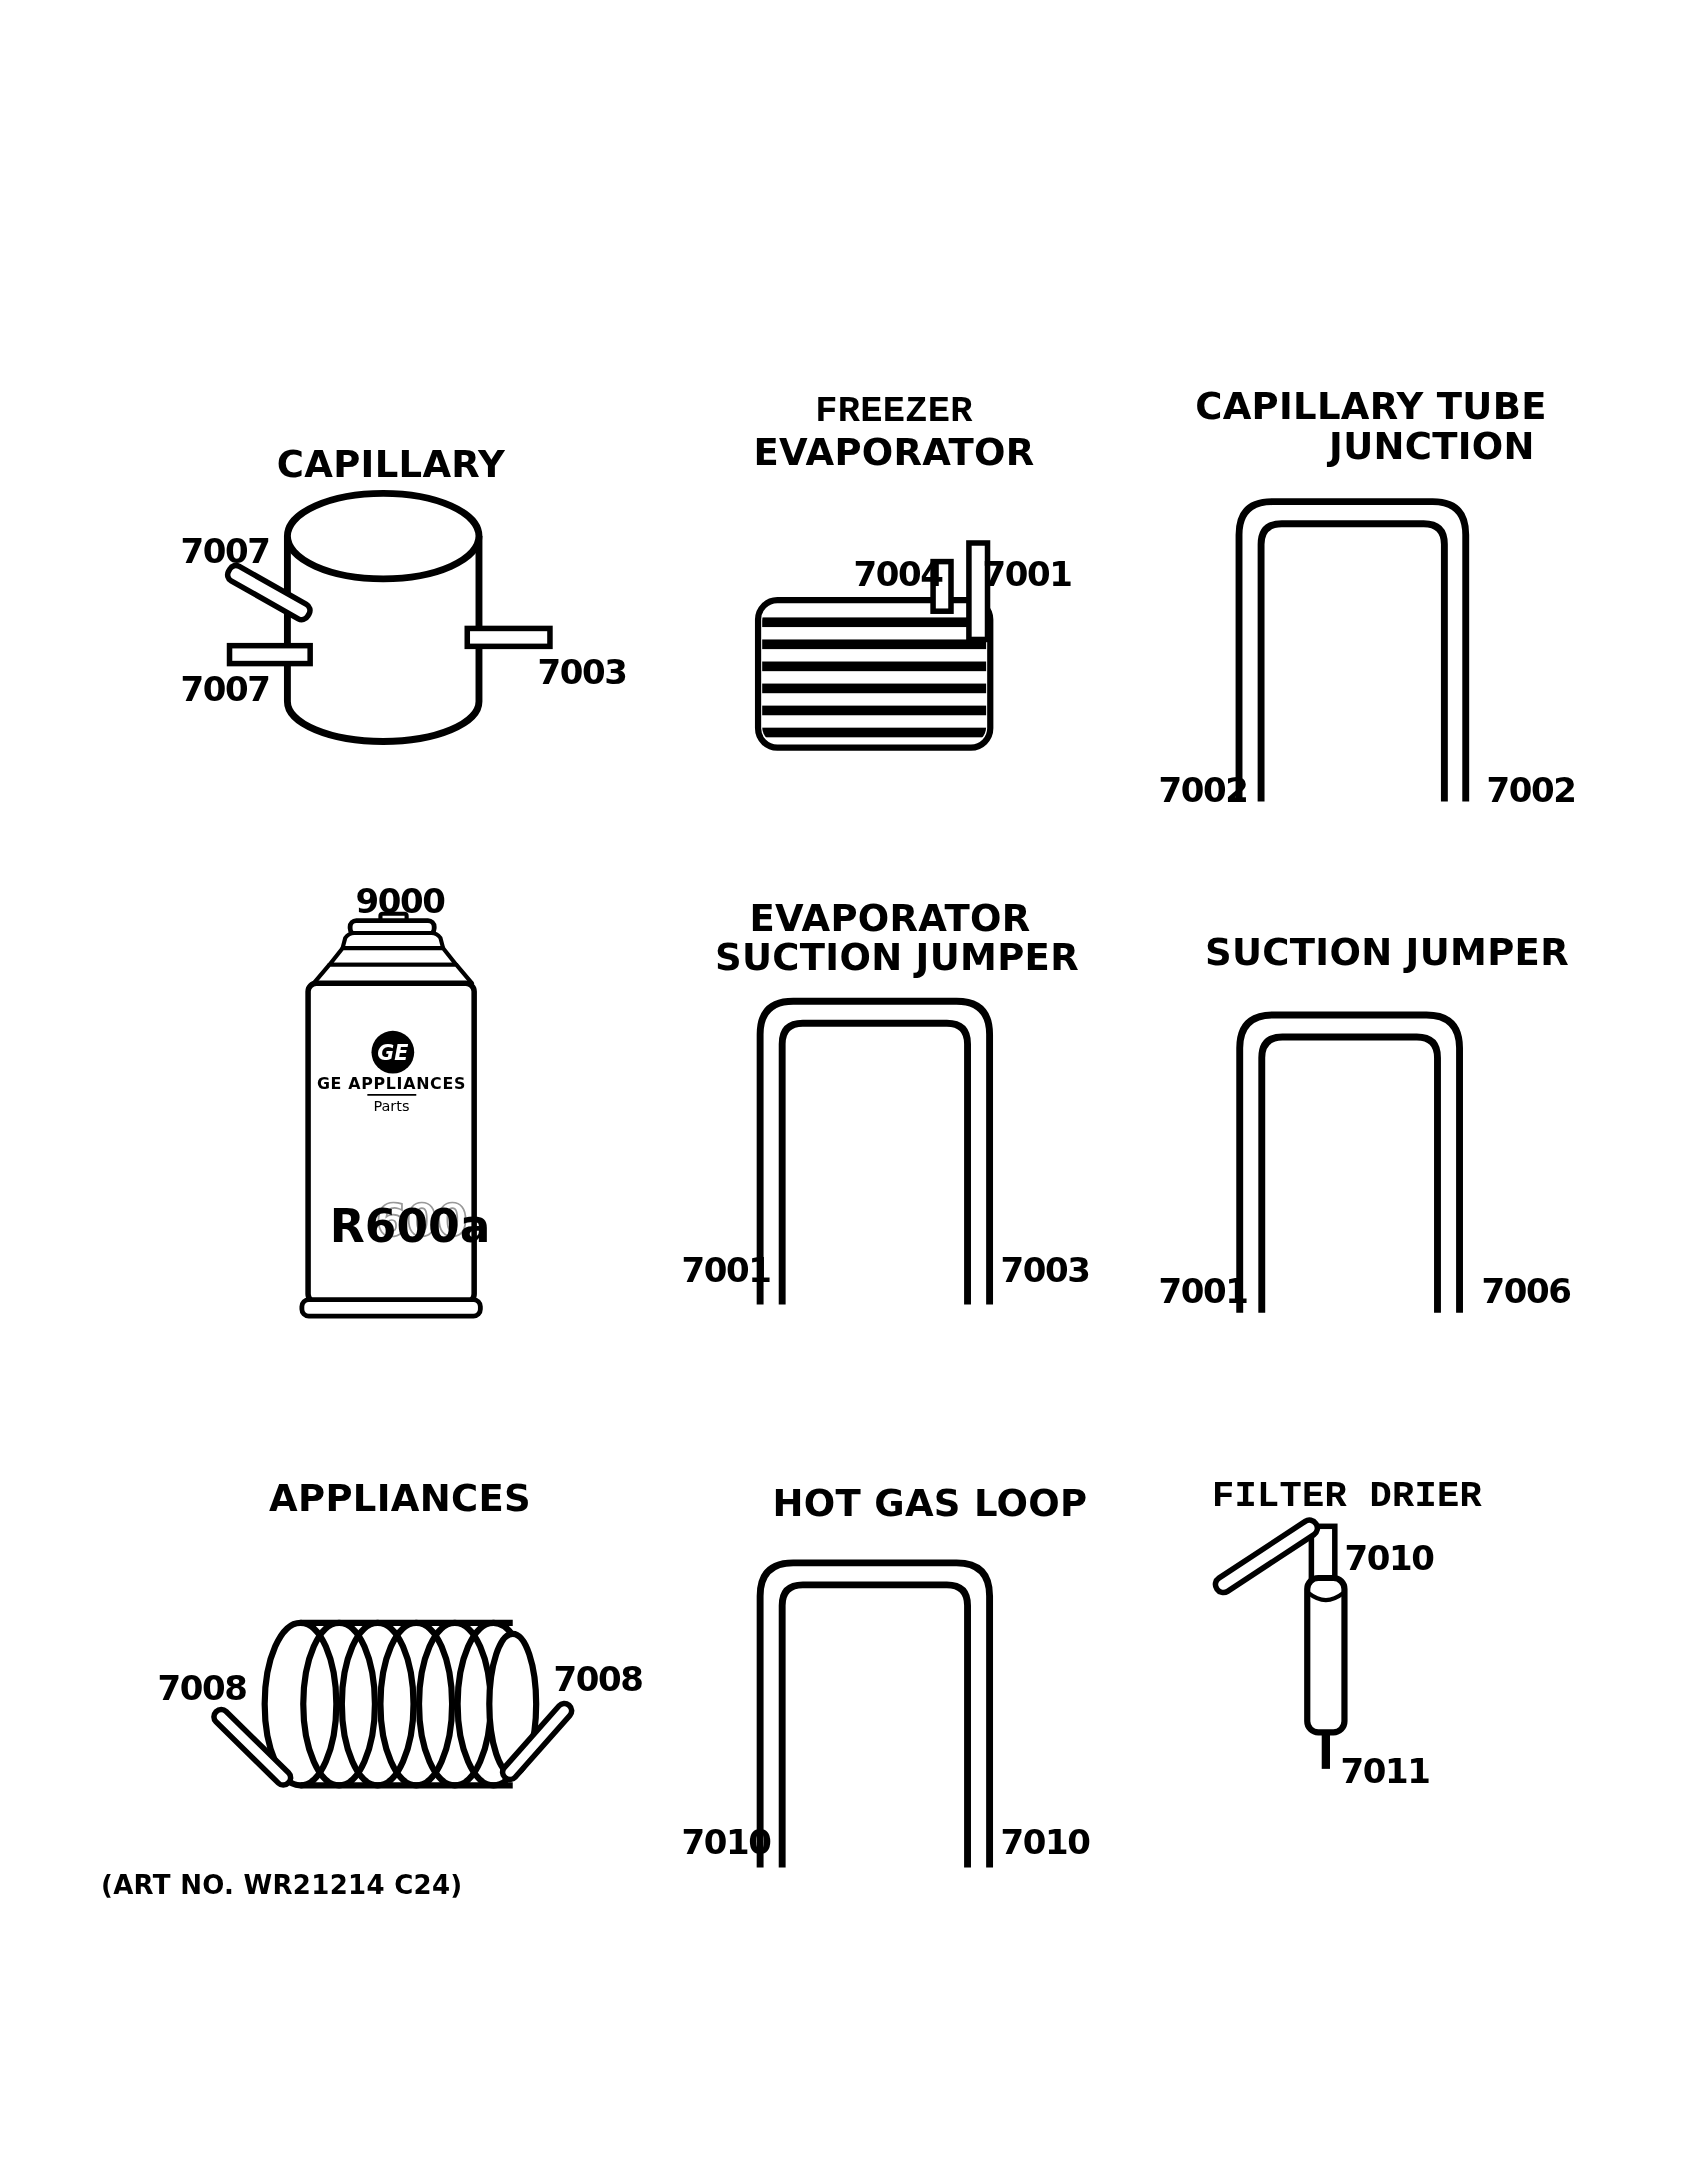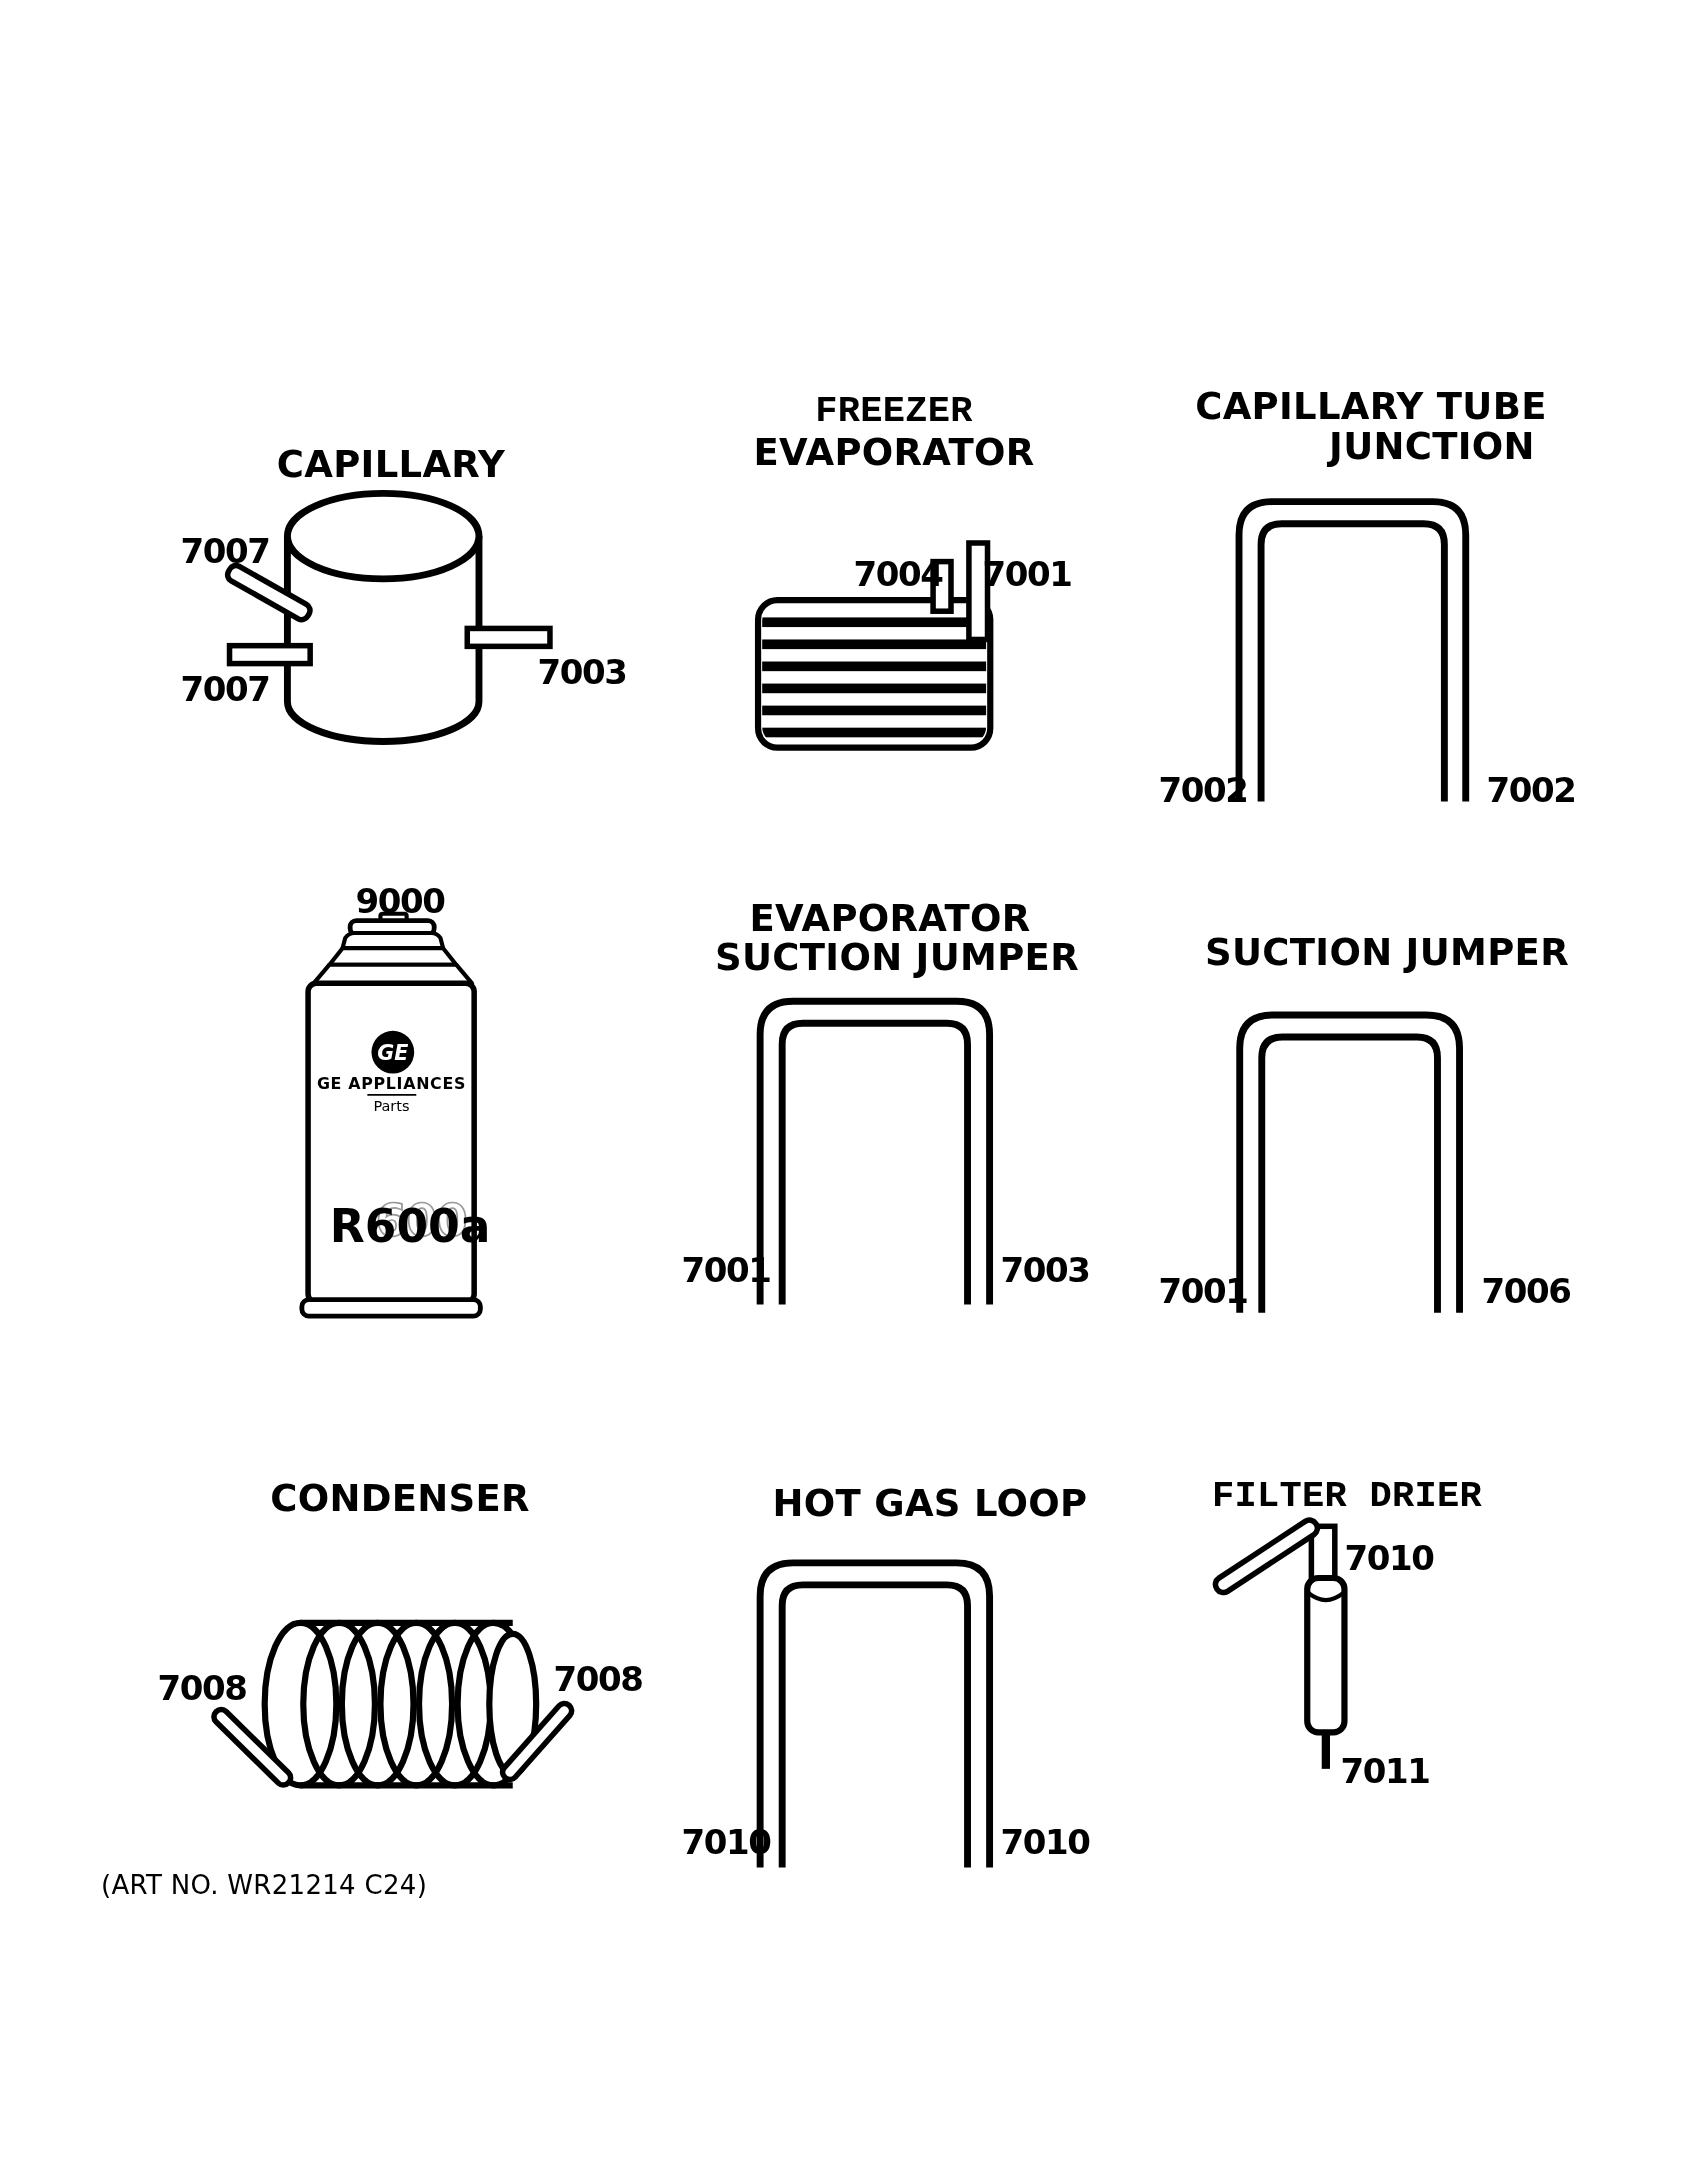--- a/index.html
+++ b/index.html
@@ -18,21 +18,21 @@
     letter-spacing:0.3px;
     transform:translateX(-50%);
   }
   .num{
     font-weight:bold;
     font-size:34px;
     letter-spacing:-1.4px;
     transform:translateX(-50%);
   }
   .artno{
-    font-weight:normal;
+    font-weight:bold;
     font-size:26px;
     letter-spacing:0.3px;
   }
   svg{position:absolute;left:0;top:0;}
   svg text{font-family:"DejaVu Sans", sans-serif;}
 </style>
 </head>
 <body>
 
 <svg width="1687" height="2183" viewBox="0 0 2448 3168">
@@ -132,21 +132,21 @@
 <div class="abs title" style="left:894px;top:431px;">EVAPORATOR</div>
 
 <div class="abs title" style="left:1371px;top:385px;">CAPILLARY TUBE</div>
 <div class="abs title" style="left:1432px;top:425px;">JUNCTION</div>
 
 <div class="abs title" style="left:890px;top:897px;">EVAPORATOR</div>
 <div class="abs title" style="left:897px;top:936px;">SUCTION JUMPER</div>
 
 <div class="abs title" style="left:1387px;top:931px;">SUCTION JUMPER</div>
 
-<div class="abs title" style="left:400px;top:1477px;">CONDENSER</div>
+<div class="abs title" style="left:400px;top:1477px;">APPLIANCES</div>
 
 <div class="abs title" style="left:897px;top:1482px;margin-left:33px;">HOT GAS LOOP</div>
 
 <div class="abs title" style="left:1347px;top:1475px;font-family:Liberation Mono, monospace;">FILTER DRIER</div>
 
 <div class="abs num" style="left:225px;top:531px;">7007</div>
 <div class="abs num" style="left:225px;top:669px;">7007</div>
 <div class="abs num" style="left:582px;top:652px;">7003</div>
 
 <div class="abs num" style="left:898px;top:554px;">7004</div>

